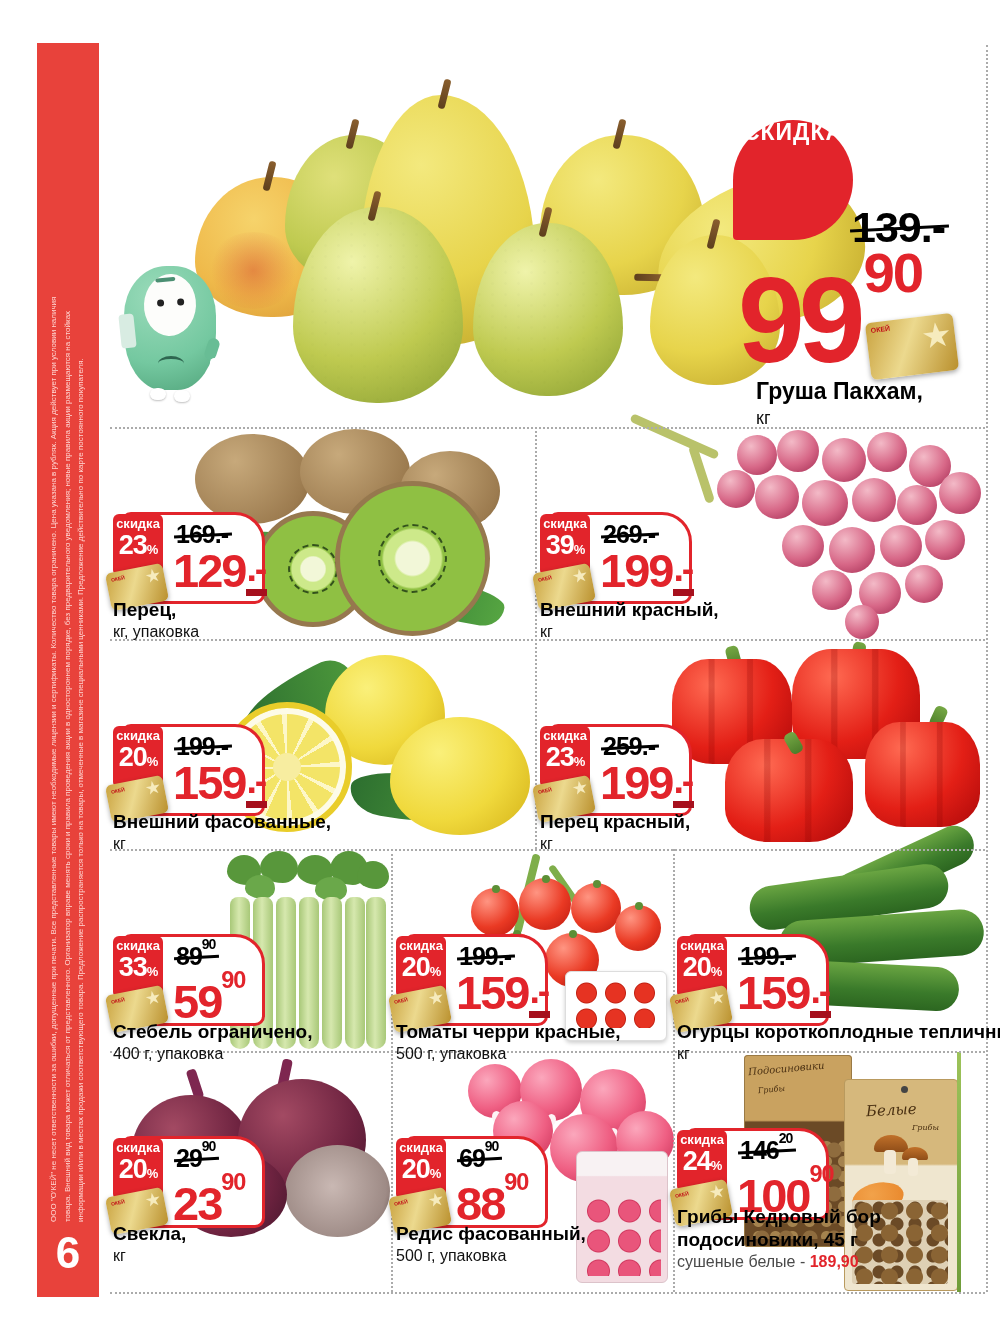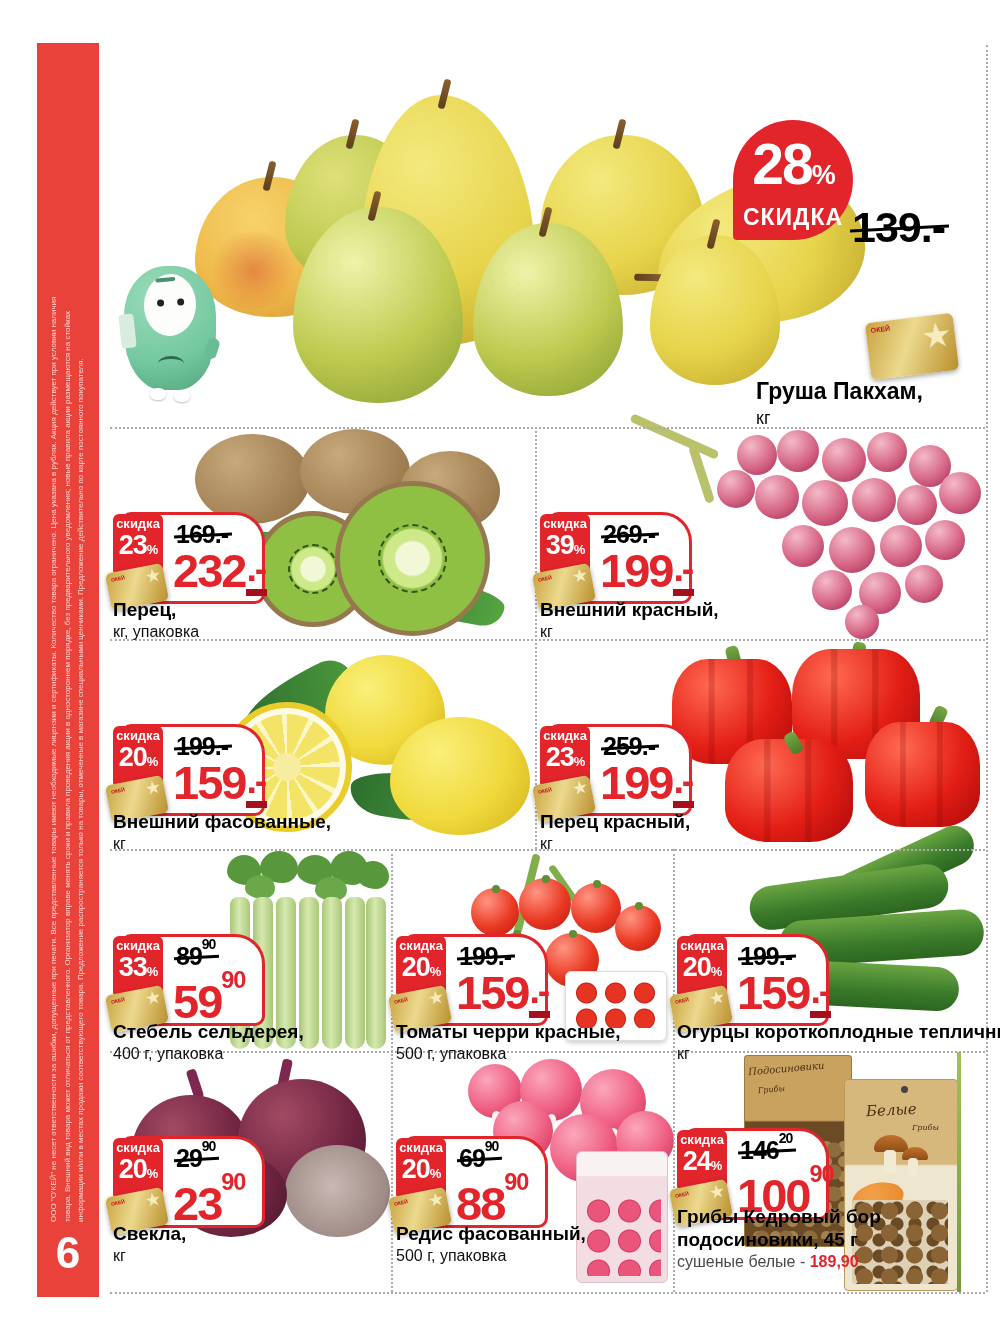--- a/index.html
+++ b/index.html
@@ -182,24 +182,24 @@
       </div>
       <div class="m-mouth"></div>
       <div class="m-band"></div>
       <div class="m-arm"></div>
       <div class="m-hand"></div>
       <span class="m-foot" style="left:30px;top:126px"></span>
       <span class="m-foot" style="left:54px;top:128px"></span>
     </div>
 
     <div class="hero-badge">
-      <div class="hb-num"><span>28</span><span class="pct">%</span></div>
       <div class="hb-word">СКИДКА</div>
     </div>
     <div class="hero-old"><span class="ostrike">139.-</span></div>
+    <div class="hero-price"><span>99</span><sup>90</sup></div>
     <div class="gcardface hero-gcard">
       <span class="gbrand">ОКЕЙ</span>
       <span class="gstar">★</span>
     </div>
     <div class="hero-name">Груша Пакхам,</div>
     <div class="hero-unit">кг</div>
   </div>
 
   <div id="cards">
       <div class="card" style="left: 110px; top: 427px; width: 425px; height: 212px;">
@@ -210,21 +210,21 @@
           <i class="kleaf" style="left:0;top:100px;width:150px;height:66px;transform:rotate(-12deg)"></i>
           <i class="kleaf" style="left:235px;top:150px;width:110px;height:42px;transform:rotate(8deg)"></i>
           <i class="ksl" style="left:95px;top:82px;width:106px;height:106px"></i>
           <i class="ksl" style="left:175px;top:52px;width:145px;height:145px"></i>
         </div>
     <div class="tag">
       <div class="pricebox">
         <div class="old">
           <span class="ostrike"><span>169</span><span class="odash">.-</span></span>
         </div>
-        <div class="new"><span>232</span><span class="ndash">.-</span></div>
+        <div class="new"><span>129</span><span class="ndash">.-</span></div>
       </div>
       <div class="dbadge">
         <div class="dword">скидка</div>
         <div class="dnum"><span>23</span><span class="pct">%</span></div>
       </div>
       <div class="gcardface gcard">
         <span class="gbrand">ОКЕЙ</span>
         <span class="gstar">★</span>
       </div>
     </div>
@@ -374,21 +374,21 @@
       <div class="dbadge">
         <div class="dword">скидка</div>
         <div class="dnum"><span>33</span><span class="pct">%</span></div>
       </div>
       <div class="gcardface gcard">
         <span class="gbrand">ОКЕЙ</span>
         <span class="gstar">★</span>
       </div>
     </div>
     <div class="plabel">
-      <div class="pname">Стебель сельдерея,</div>
+      <div class="pname">Стебель ограничено,</div>
 
       <div class="punit">400 г, упаковка</div>
 
     </div>
   </div>
       <div class="card" style="left: 393px; top: 849px; width: 279px; height: 202px;">
     <div class="photo" style="left: 60px; top: 4px; width: 215px; height: 193px;">
           <i class="tv" style="left:70px;top:0;width:8px;height:82px;transform:rotate(14deg)"></i>
           <i class="tv" style="left:110px;top:8px;width:7px;height:55px;transform:rotate(-35deg)"></i>
           <i class="tm" style="left:18px;top:35px;width:48px;height:48px"></i>

